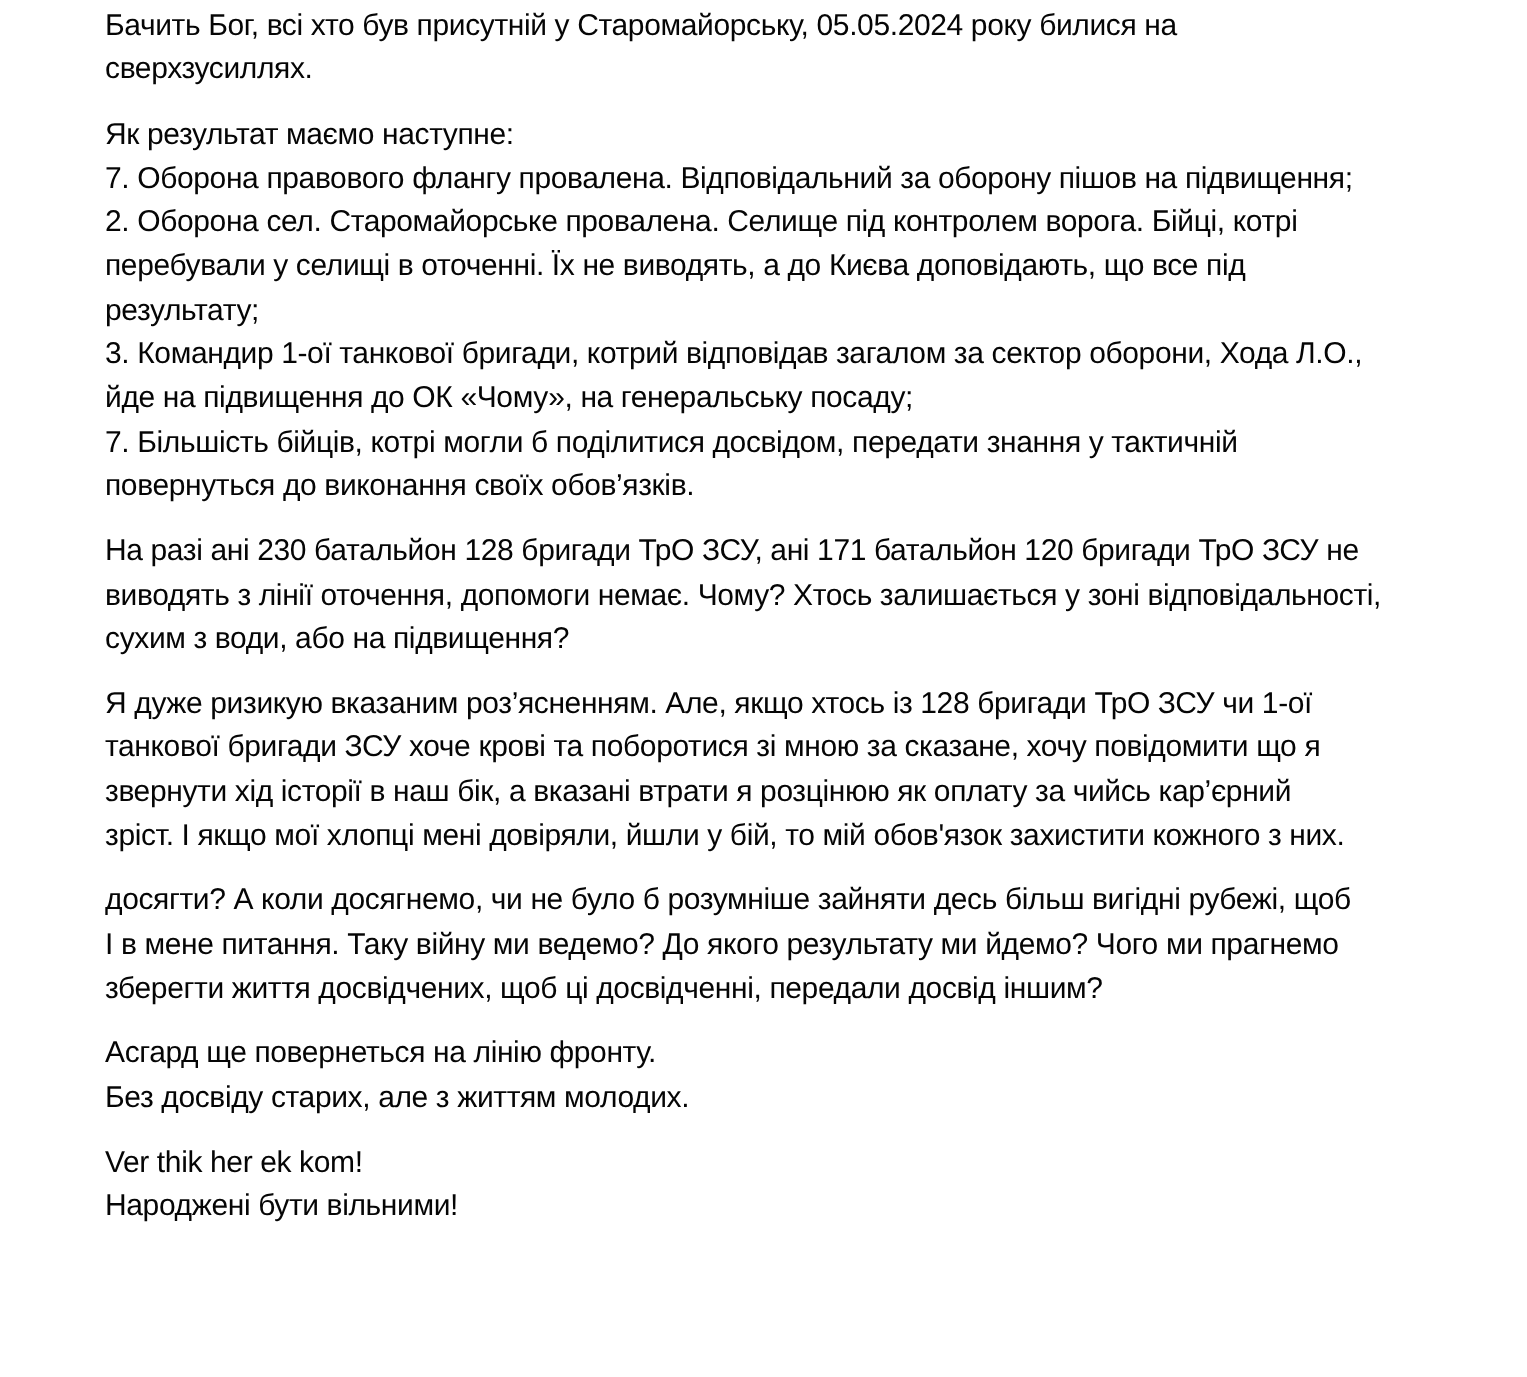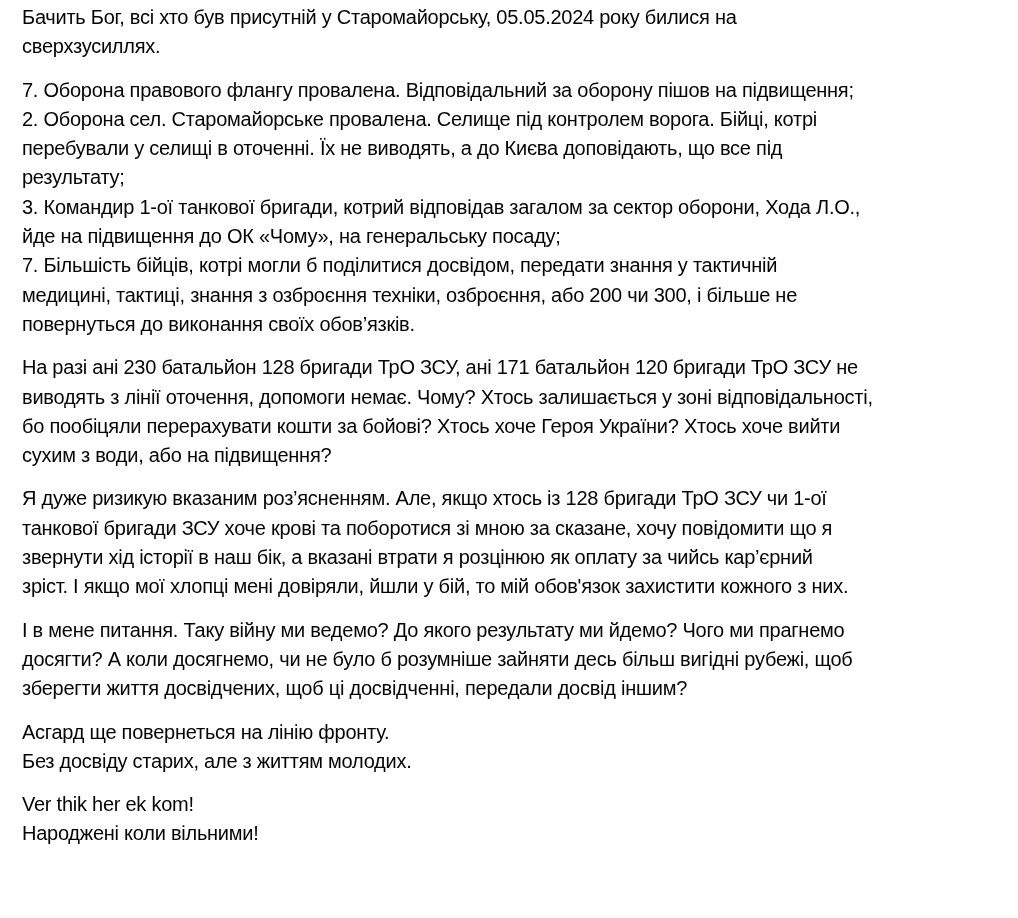--- a/index.html
+++ b/index.html
@@ -22,59 +22,59 @@
     color: #050505;
   }
   .paragraph {
     margin: 0 0 14px 0;
   }
   .paragraph:last-child {
     margin-bottom: 0;
   }
   .text-line {
     white-space: nowrap;
+    margin-left: 48px;
   }
 </style>
 </head>
 <body>
 
 <div class="post-text" id="post-text" style="color: rgb(5, 5, 5);">
     <div class="paragraph">
       <div class="text-line">Бачить Бог, всі хто був присутній у Старомайорську, 05.05.2024 року билися на</div>
       <div class="text-line">сверхзусиллях.</div>
     </div>
     <div class="paragraph">
+      <div class="text-line">Як результат маємо наступне:</div>
       <div class="text-line">7. Оборона правового флангу провалена. Відповідальний за оборону пішов на підвищення;</div>
       <div class="text-line">2. Оборона сел. Старомайорське провалена. Селище під контролем ворога. Бійці, котрі</div>
       <div class="text-line">перебували у селищі в оточенні. Їх не виводять, а до Києва доповідають, що все під</div>
       <div class="text-line">результату;</div>
       <div class="text-line">3. Командир 1-ої танкової бригади, котрий відповідав загалом за сектор оборони, Хода Л.О.,</div>
       <div class="text-line">йде на підвищення до ОК «Чому», на генеральську посаду;</div>
       <div class="text-line">7. Більшість бійців, котрі могли б поділитися досвідом, передати знання у тактичній</div>
-      <div class="text-line">медицині, тактиці, знання з озброєння техніки, озброєння, або 200 чи 300, і більше не</div>
       <div class="text-line">повернуться до виконання своїх обов’язків.</div>
     </div>
     <div class="paragraph">
       <div class="text-line">На разі ані 230 батальйон 128 бригади ТрО ЗСУ, ані 171 батальйон 120 бригади ТрО ЗСУ не</div>
       <div class="text-line">виводять з лінії оточення, допомоги немає. Чому? Хтось залишається у зоні відповідальності,</div>
-      <div class="text-line">бо пообіцяли перерахувати кошти за бойові? Хтось хоче Героя України? Хтось хоче вийти</div>
       <div class="text-line">сухим з води, або на підвищення?</div>
     </div>
     <div class="paragraph">
       <div class="text-line">Я дуже ризикую вказаним роз’ясненням. Але, якщо хтось із 128 бригади ТрО ЗСУ чи 1-ої</div>
       <div class="text-line">танкової бригади ЗСУ хоче крові та поборотися зі мною за сказане, хочу повідомити що я</div>
       <div class="text-line">звернути хід історії в наш бік, а вказані втрати я розцінюю як оплату за чийсь кар’єрний</div>
       <div class="text-line">зріст. І якщо мої хлопці мені довіряли, йшли у бій, то мій обов'язок захистити кожного з них.</div>
     </div>
     <div class="paragraph">
+      <div class="text-line">досягти? А коли досягнемо, чи не було б розумніше зайняти десь більш вигідні рубежі, щоб</div>
       <div class="text-line">І в мене питання. Таку війну ми ведемо? До якого результату ми йдемо? Чого ми прагнемо</div>
-      <div class="text-line">досягти? А коли досягнемо, чи не було б розумніше зайняти десь більш вигідні рубежі, щоб</div>
       <div class="text-line">зберегти життя досвідчених, щоб ці досвідченні, передали досвід іншим?</div>
     </div>
     <div class="paragraph">
       <div class="text-line">Асгард ще повернеться на лінію фронту.</div>
       <div class="text-line">Без досвіду старих, але з життям молодих.</div>
     </div>
     <div class="paragraph">
       <div class="text-line">Ver thik her ek kom!</div>
-      <div class="text-line">Народжені коли вільними!</div>
+      <div class="text-line">Народжені бути вільними!</div>
     </div>
   </div>
 
 </body></html>

